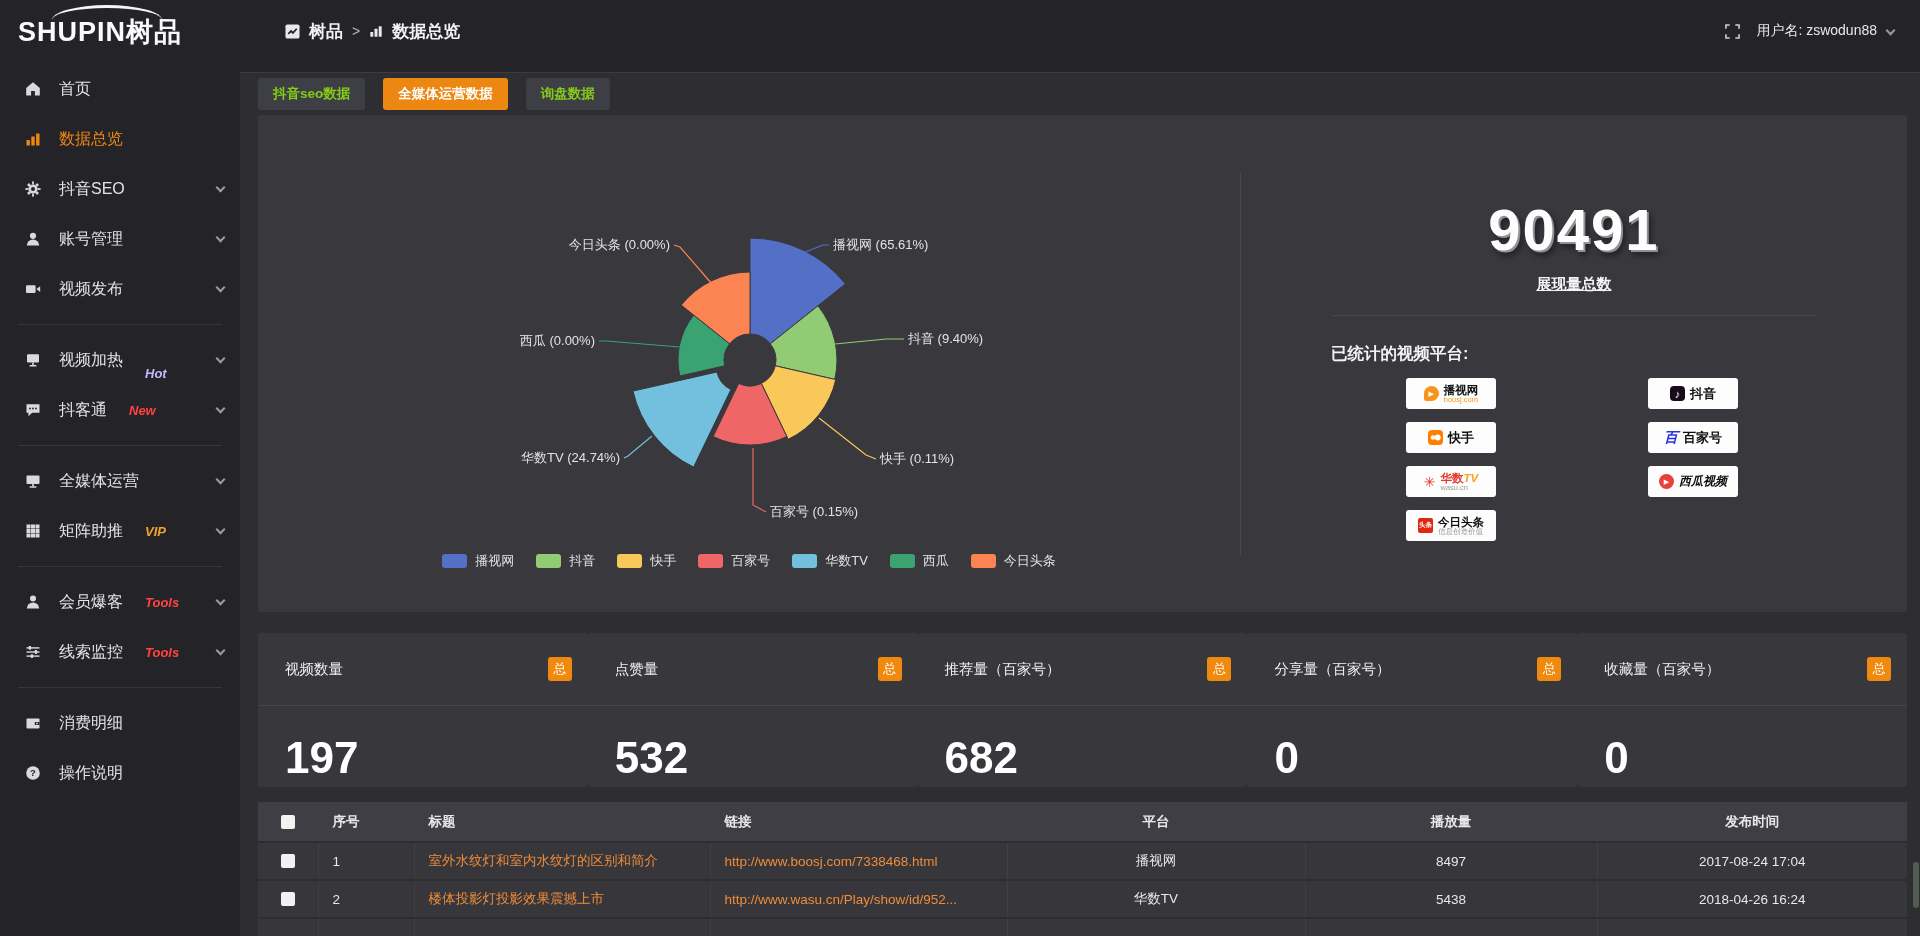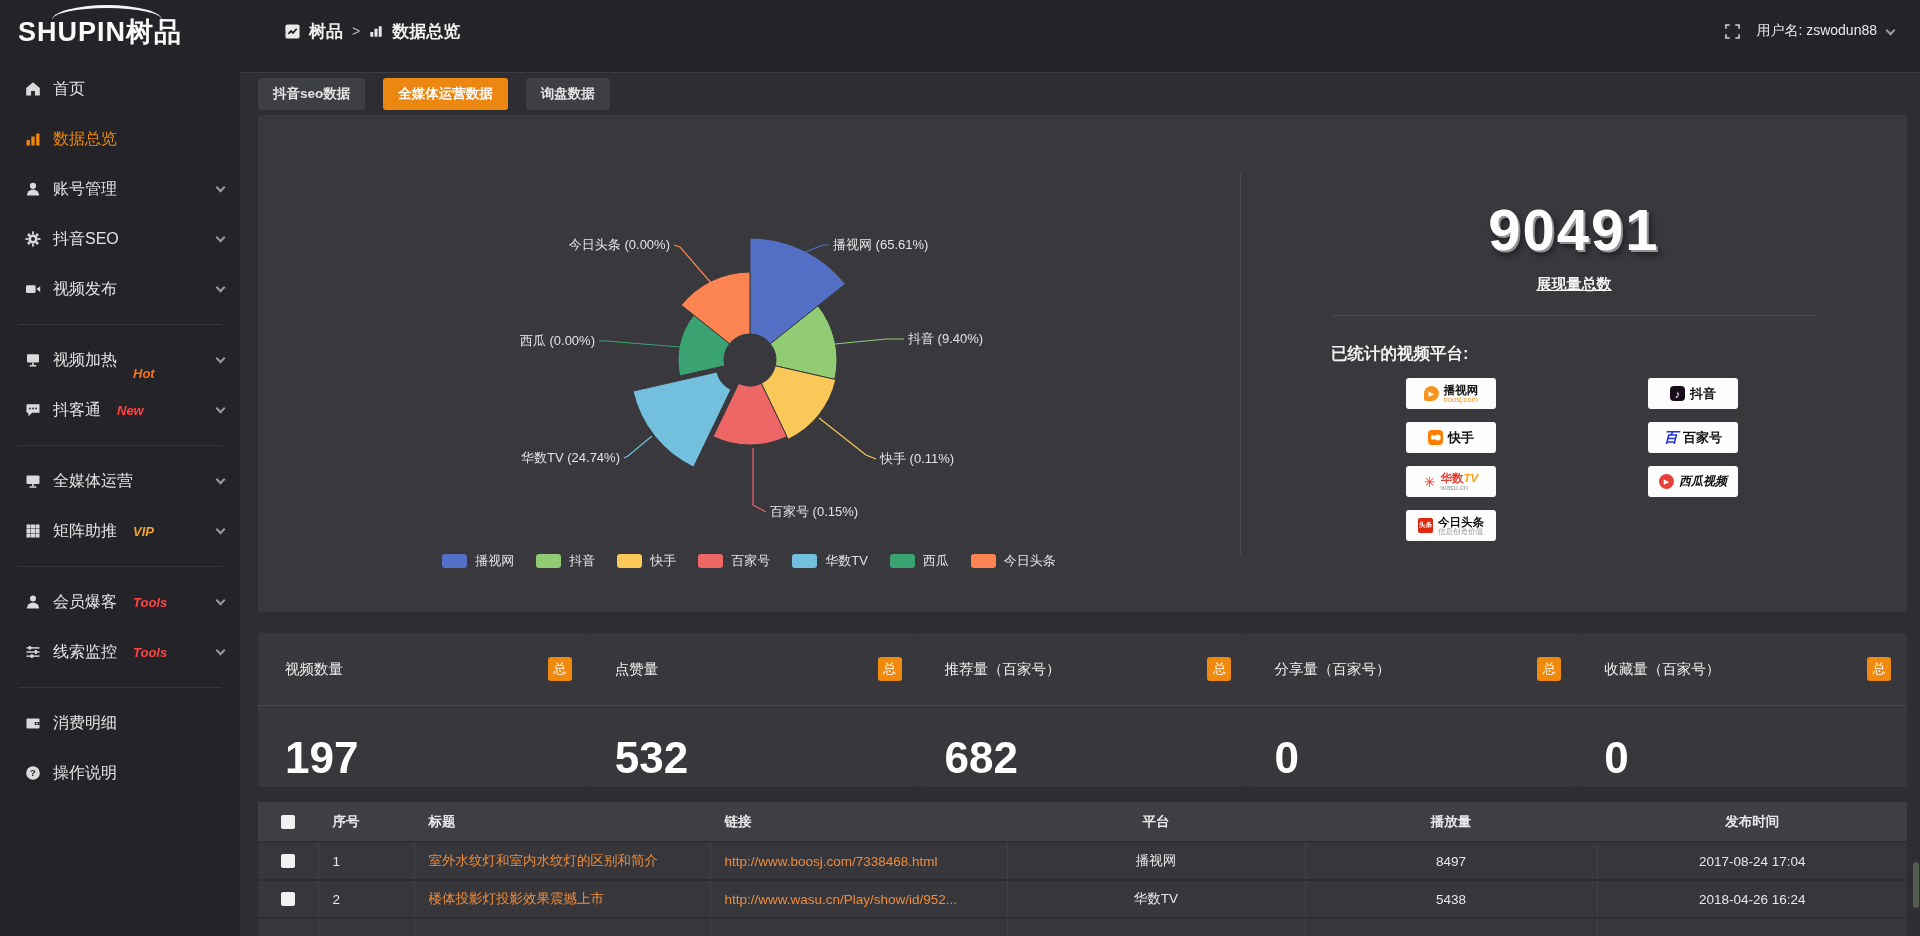--- a/index.html
+++ b/index.html
@@ -6,42 +6,42 @@
   html,body { width:1920px; height:936px; overflow:hidden; background:#2e2e32;
     font-family:"Liberation Sans","DejaVu Sans",sans-serif; color:#e4e4e6; }
 
   
   .sidebar { position:fixed; left:0; top:0; width:240px; height:936px; background:#242428; z-index:5; }
   .logo { position:relative; height:62px; padding:14px 0 0 18px; }
   .logo .arc { position:absolute; top:5px; left:52px; width:110px; height:15px;
     border-top:3px solid #f5f5f5; border-radius:50% 50% 0 0 / 100% 100% 0 0; }
   .logo .logo-text { font-size:27px; font-weight:800; letter-spacing:1px; color:#fafafa; }
   .nav { padding-top:2px; }
-  .s-item { height:50px; display:flex; align-items:center; gap:12px; padding:0 16px 0 25px;
+  .s-item { height:50px; display:flex; align-items:center; gap:18px; padding:0 16px 0 25px;
     font-size:16px; color:#e3e3e5; cursor:pointer; }
   .s-item .s-icon { width:16px; height:16px; display:inline-flex; color:#dadadd; }
   .s-item.active, .s-item.active .s-icon { color:#ee8712; }
   .s-badge { font-size:13px; font-style:italic; font-weight:700; margin-left:4px; }
   .chev { width:7px; height:7px; border-right:2px solid #9a9aa2; border-bottom:2px solid #9a9aa2;
     transform:rotate(45deg); margin-left:auto; margin-top:-4px; }
   .s-div { height:1px; background:#36363b; margin:10px 18px; }
 
   
   .topbar { position:fixed; left:240px; top:0; width:1680px; height:73px; background:#242428;
     border-bottom:1px solid #3c3c41; display:flex; align-items:center; justify-content:space-between;
     padding:0 26px 10px 45px; z-index:4; }
   .crumbs { display:flex; align-items:center; gap:9px; font-size:17px; font-weight:700; color:#f2f2f2; }
   .crumb-sep { color:#b9b9bf; font-size:14px; font-weight:400; }
   .top-right { display:flex; align-items:center; gap:16px; font-size:14px; color:#e8e8ea; }
 
   
   .content { position:absolute; left:258px; top:58px; width:1649px; }
   .tabs { margin-top:20px; display:flex; gap:18px; }
   .tab { height:32px; padding:0 15px; border:none; border-radius:3px; background:#3e3e45;
-    color:#e5e5e5; font-size:13.5px; font-weight:700; font-family:inherit; cursor:pointer; }
+    color:#84cc16; font-size:13.5px; font-weight:700; font-family:inherit; cursor:pointer; }
   .tab.active { background:#ec8712; color:#fff; }
 
   
   .panel { margin-top:5px; width:1649px; height:497px; background:#38383d; border-radius:3px; position:relative; }
   .chart-left { position:absolute; left:0; top:0; width:982px; height:497px; }
   .legend { position:absolute; left:0; top:437px; width:982px; display:flex; justify-content:center;
     gap:22px; align-items:center; }
   .legend-item { display:flex; align-items:center; gap:8px; font-size:13px; color:#e2e2e4; cursor:pointer; }
   .legend-item i { width:25px; height:14px; border-radius:3px; display:inline-block; }
   .vdivider { position:absolute; left:982px; top:58px; width:1px; height:382px; background:#49494f; }
@@ -122,66 +122,66 @@
             <rect x="1.5" y="9" width="3.4" height="5.5" rx=".5"></rect>
             <rect x="6.3" y="5.5" width="3.4" height="9" rx=".5"></rect>
             <rect x="11.1" y="2.5" width="3.4" height="12" rx=".5"></rect>
           </svg>
         </span>
         <span>数据总览</span>
       </div>
       <div class="s-item">
         <span class="s-icon">
           <svg width="16" height="16" viewBox="0 0 16 16" fill="currentColor">
-            <circle cx="8" cy="4.8" r="3.1"></circle>
-            <path d="M1.8 14.6a6.2 6.2 0 0 1 12.4 0z"></path>
-          </svg>
-        </span>
-        <span>账号管理</span>
-        <span class="chev"></span>
-      </div>
-      <div class="s-item">
-        <span class="s-icon">
-          <svg width="16" height="16" viewBox="0 0 16 16" fill="currentColor">
             <circle cx="8" cy="8" r="4.6"></circle>
             <rect x="7.1" y="0.4" width="1.8" height="3"></rect>
             <rect x="7.1" y="12.6" width="1.8" height="3"></rect>
             <rect x="0.4" y="7.1" width="3" height="1.8"></rect>
             <rect x="12.6" y="7.1" width="3" height="1.8"></rect>
             <rect x="2.6" y="2.6" width="2.6" height="2.6" transform="rotate(45 3.9 3.9)"></rect>
             <rect x="10.8" y="2.6" width="2.6" height="2.6" transform="rotate(45 12.1 3.9)"></rect>
             <rect x="2.6" y="10.8" width="2.6" height="2.6" transform="rotate(45 3.9 12.1)"></rect>
             <rect x="10.8" y="10.8" width="2.6" height="2.6" transform="rotate(45 12.1 12.1)"></rect>
             <circle cx="8" cy="8" r="2" fill="#242428"></circle>
           </svg>
         </span>
         <span>抖音SEO</span>
         <span class="chev"></span>
       </div>
       <div class="s-item">
         <span class="s-icon">
           <svg width="16" height="16" viewBox="0 0 16 16" fill="currentColor">
+            <circle cx="8" cy="4.8" r="3.1"></circle>
+            <path d="M1.8 14.6a6.2 6.2 0 0 1 12.4 0z"></path>
+          </svg>
+        </span>
+        <span>账号管理</span>
+        <span class="chev"></span>
+      </div>
+      <div class="s-item">
+        <span class="s-icon">
+          <svg width="16" height="16" viewBox="0 0 16 16" fill="currentColor">
             <rect x="1" y="4.3" width="9.6" height="7.6" rx="1.2"></rect>
             <path d="M15.2 5.2v5.8L11.4 8z"></path>
           </svg>
         </span>
         <span>视频发布</span>
         <span class="chev"></span>
       </div>
       <div class="s-div"></div>
       <div class="s-item">
         <span class="s-icon">
           <svg width="16" height="16" viewBox="0 0 16 16" fill="currentColor">
             <rect x="2" y="2.3" width="12" height="8.2" rx="1"></rect>
             <rect x="7.2" y="10.5" width="1.6" height="2.6"></rect>
             <rect x="4.5" y="13.1" width="7" height="1.5" rx=".7"></rect>
           </svg>
         </span>
         <span>视频加热</span>
-        <b class="s-badge" style="color: #f97316; margin-top: 26px;">Hot</b>
+        <b class="s-badge" style="color: #c4b5fd; margin-top: 26px;">Hot</b>
         <span class="chev"></span>
       </div>
       <div class="s-item">
         <span class="s-icon">
           <svg width="16" height="16" viewBox="0 0 16 16" fill="currentColor">
             <path d="M1.5 2.2h13v8.6H7.2L3.4 14.2v-3.4H1.5z"></path>
             <circle cx="5" cy="6.5" r=".9" fill="#242428"></circle>
             <circle cx="8" cy="6.5" r=".9" fill="#242428"></circle>
             <circle cx="11" cy="6.5" r=".9" fill="#242428"></circle>
           </svg>

